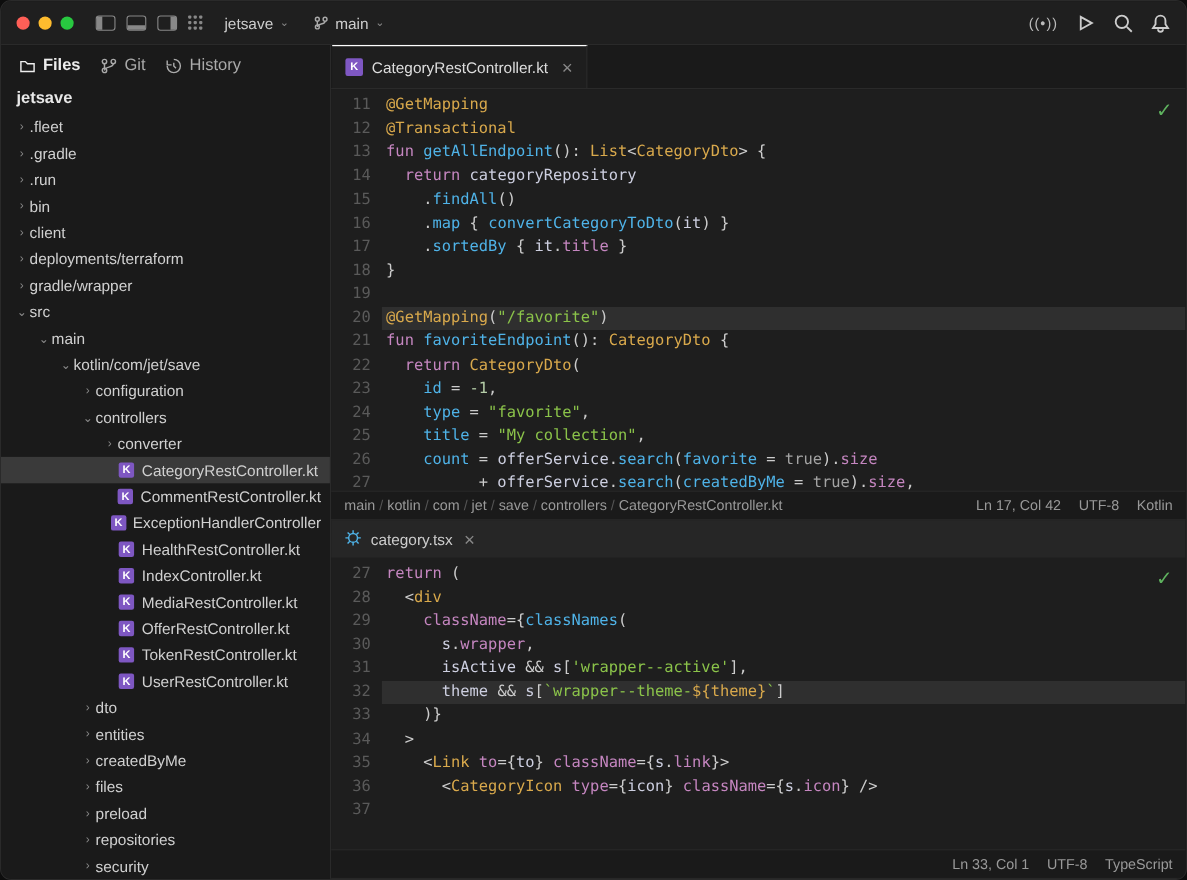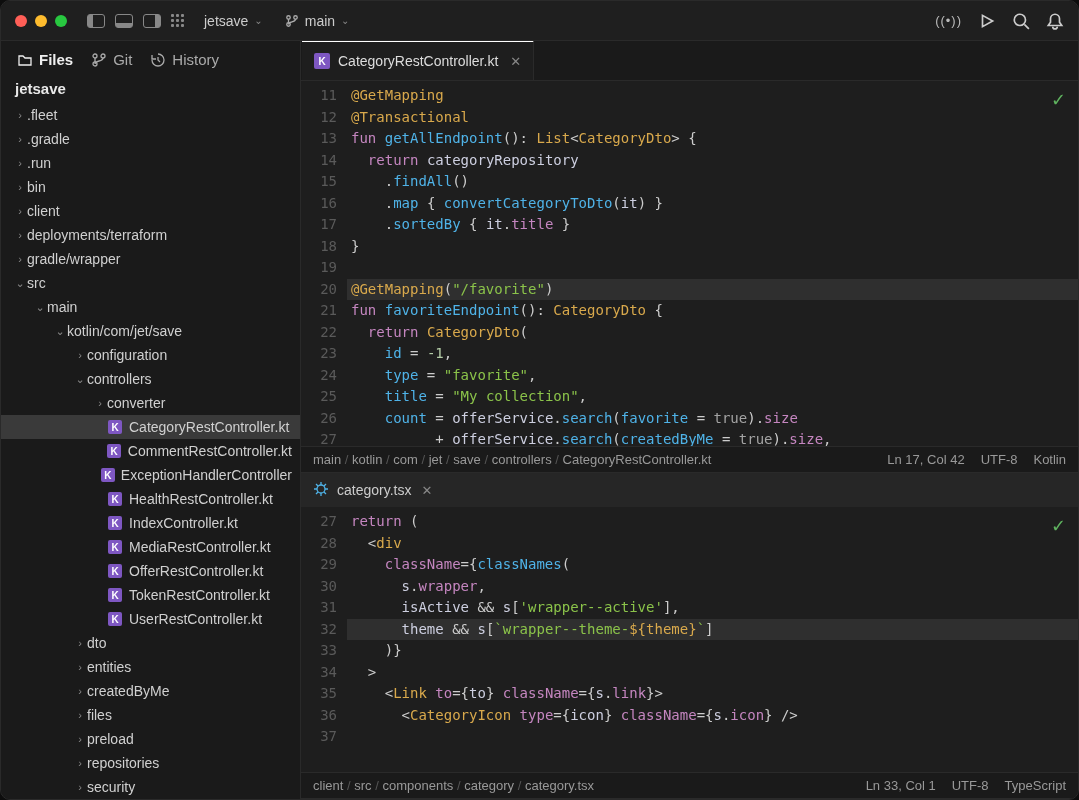--- a/index.html
+++ b/index.html
@@ -399,21 +399,20 @@
               <div>32</div>
               <div>33</div>
               <div>34</div>
               <div>35</div>
               <div>36</div>
               <div>37</div>
             </div>
           <div class="code" id="code-1"><div class="line"><span class="tok-kw">return</span><span class="tok-pun"> (</span></div><div class="line"><span class="tok-pun">  &lt;</span><span class="tok-tag">div</span></div><div class="line"><span class="tok-pun">    </span><span class="tok-attr">className</span><span class="tok-pun">={</span><span class="tok-fn">classNames</span><span class="tok-pun">(</span></div><div class="line"><span class="tok-pun">      </span><span class="tok-id">s</span><span class="tok-pun">.</span><span class="tok-prop">wrapper</span><span class="tok-pun">,</span></div><div class="line"><span class="tok-pun">      </span><span class="tok-id">isActive</span><span class="tok-pun"> &amp;&amp; </span><span class="tok-id">s</span><span class="tok-pun">[</span><span class="tok-str">'wrapper--active'</span><span class="tok-pun">],</span></div><div class="line hl"><span class="tok-pun">      </span><span class="tok-id">theme</span><span class="tok-pun"> &amp;&amp; </span><span class="tok-id">s</span><span class="tok-pun">[</span><span class="tok-tmpl">`wrapper--theme-</span><span class="tok-tplvar">${theme}</span><span class="tok-tmpl">`</span><span class="tok-pun">]</span></div><div class="line"><span class="tok-pun">    )}</span></div><div class="line"><span class="tok-pun">  &gt;</span></div><div class="line"><span class="tok-pun">    &lt;</span><span class="tok-tag">Link</span><span class="tok-pun"> </span><span class="tok-attr">to</span><span class="tok-pun">={</span><span class="tok-id">to</span><span class="tok-pun">} </span><span class="tok-attr">className</span><span class="tok-pun">={</span><span class="tok-id">s</span><span class="tok-pun">.</span><span class="tok-prop">link</span><span class="tok-pun">}&gt;</span></div><div class="line"><span class="tok-pun">      &lt;</span><span class="tok-tag">CategoryIcon</span><span class="tok-pun"> </span><span class="tok-attr">type</span><span class="tok-pun">={</span><span class="tok-id">icon</span><span class="tok-pun">} </span><span class="tok-attr">className</span><span class="tok-pun">={</span><span class="tok-id">s</span><span class="tok-pun">.</span><span class="tok-prop">icon</span><span class="tok-pun">} /&gt;</span></div><div class="line"></div></div>
         </div>
         <div class="crumb-bar">
-          <span id="crumbs-1"><span class="crumb">client</span> <span class="sep">/</span> <span class="crumb">src</span> <span class="sep">/</span> <span class="crumb">components</span> <span class="sep">/</span> <span class="crumb">category</span> <span class="sep">/</span> <span class="crumb">category.tsx</span></span>
           <div class="spacer"></div>
           <div class="status">
             <span>Ln 33, Col 1</span>
             <span>UTF-8</span>
             <span>TypeScript</span>
           </div>
         </div>
       </div>
     </div>
   </div>

